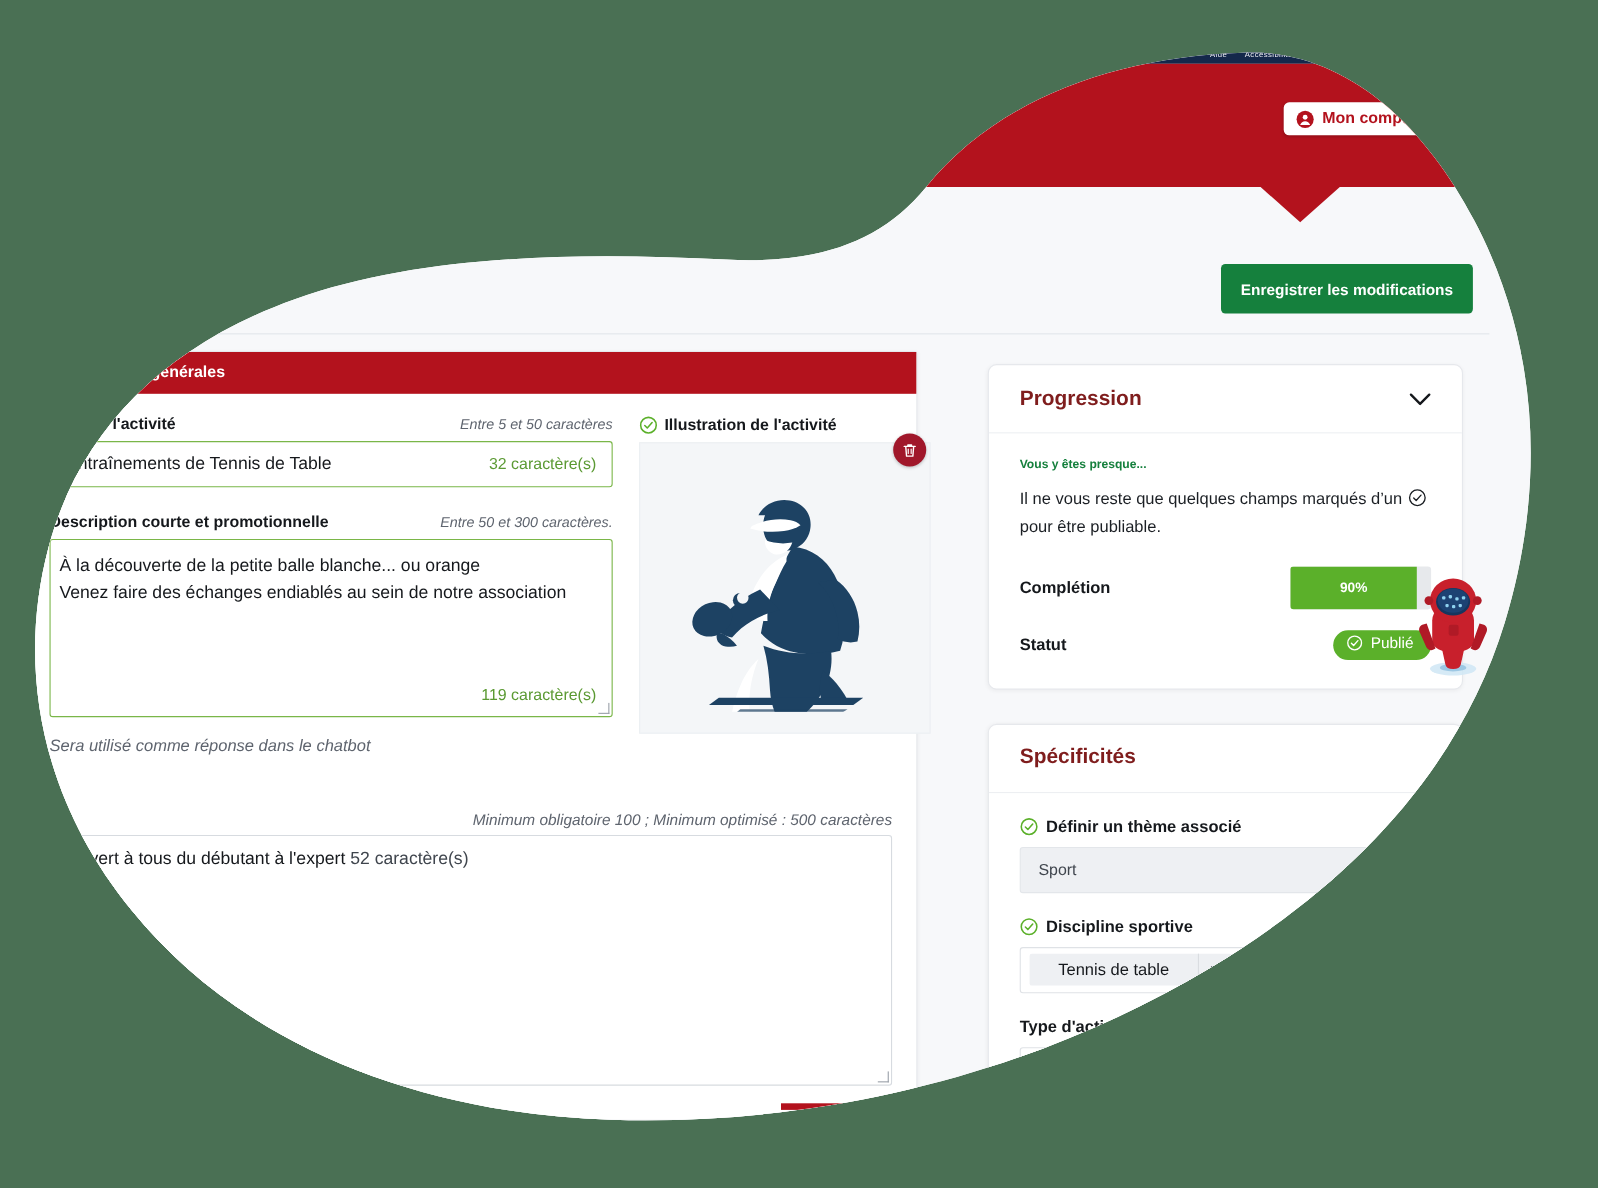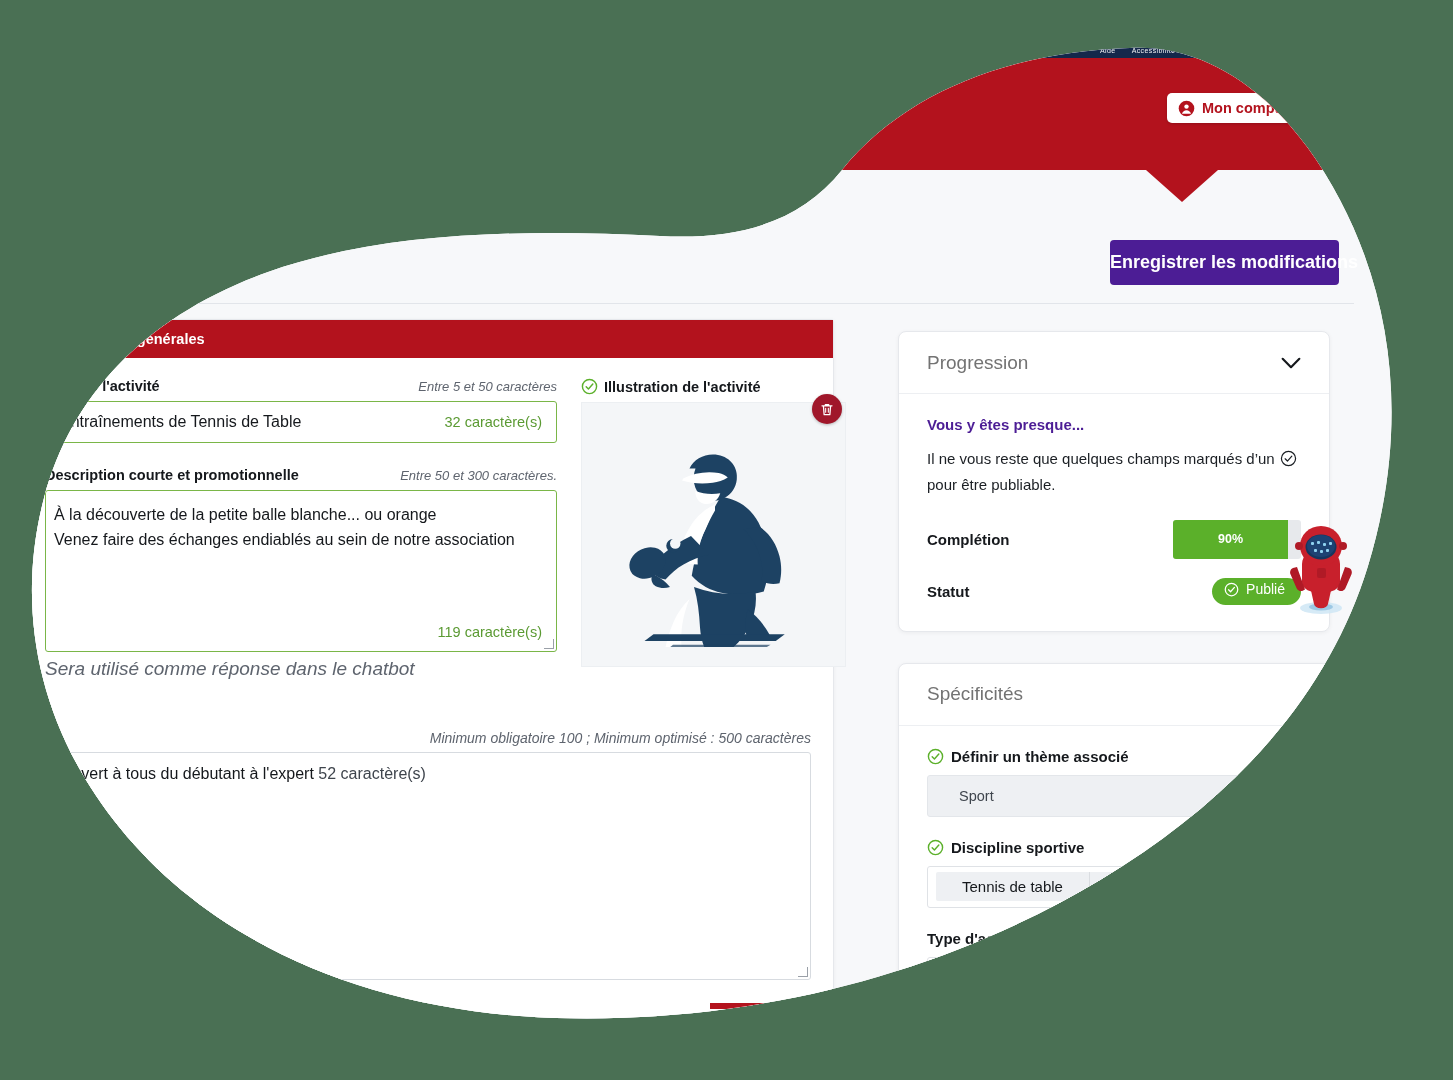--- a/index.html
+++ b/index.html
@@ -78,23 +78,23 @@
   .page-title {
     position: absolute; left: 28px; top: 240px;
     font-size: 28px; font-weight: 700; color: #15181c;
     white-space: nowrap;
   }
 
   
   .save-btn {
     position: absolute; left: 1110px; top: 240px;
     width: 229px; height: 45px;
-    background: #4c1d95; color: #ffffff;
+    background: #15803d; color: #ffffff;
     border: none; border-radius: 4px;
-    font-size: 18px; font-weight: 700;
+    font-size: 14px; font-weight: 700;
     font-family: "Liberation Sans", sans-serif;
     cursor: pointer;
     white-space: nowrap;
   }
 
   
   .header-rule {
     position: absolute; left: 24px; top: 303px;
     width: 1330px; height: 1px; background: #e2e5ea;
   }
@@ -156,21 +156,21 @@
     position: absolute; right: 14px; bottom: 8px;
     font-size: 14.5px; color: #5b9a33;
   }
   .resize-grip {
     position: absolute; right: 2px; bottom: 2px;
     width: 10px; height: 10px;
     border-right: 1px solid #9aa0a8; border-bottom: 1px solid #9aa0a8;
     transform: skewX(0deg);
   }
   .sub-note {
-    margin-top: 6px; font-size: 19px; color: #5e646e; font-style: italic;
+    margin-top: 18px; font-size: 15px; color: #5e646e; font-style: italic;
     white-space: nowrap;
   }
 
   
   .illus-wrap { position: relative; }
   .illus-box {
     margin-top: 7px;
     width: 265px; height: 265px;
     background: #f4f6f8;
     border: 1px solid #eceff2;
@@ -215,26 +215,26 @@
     box-shadow: 0 1px 4px rgba(0,0,0,.05);
     margin-bottom: 31px;
     overflow: hidden;
   }
   .panel-head {
     height: 62px;
     display: flex; align-items: center; justify-content: space-between;
     padding: 0 28px;
     border-bottom: 1px solid #edeff2;
   }
-  .panel-title { font-size: 19px; font-weight: 400; color: #737373; }
+  .panel-title { font-size: 19px; font-weight: 700; color: #7f1d1d; }
   .chev { width: 20px; height: 12px; cursor: pointer; }
   .panel-body { padding: 22px 28px 26px; }
 
   .prog-head {
-    font-size: 15px; font-weight: 700; color: #4c1d95;
+    font-size: 11px; font-weight: 700; color: #15803d;
     margin-bottom: 13px;
   }
   .prog-text {
     font-size: 15px; color: #1b1f24; line-height: 1.72;
     margin-bottom: 22px;
   }
   .prog-text .inline-check { vertical-align: -3px; margin: 0 1px; }
 
   .prog-row {
     display: flex; align-items: center; justify-content: space-between;
@@ -266,21 +266,21 @@
   .spec-label {
     font-size: 15px; font-weight: 700; color: #15181c;
     display: flex; align-items: center; gap: 7px;
     margin-bottom: 10px;
   }
   .spec-label.plain { padding-left: 0; }
   .select-disabled {
     height: 42px; width: 100%;
     background: #eef0f3; border: 1px solid #e3e6ea; border-radius: 3px;
     display: flex; align-items: center; justify-content: space-between;
-    padding: 0 12px 0 31px;
+    padding: 0 12px 0 16px;
     font-size: 14.5px; color: #3f454d;
     margin-bottom: 22px;
   }
   .select-disabled .x { color: #9aa0a8; font-size: 15px; }
 
   .chip-field {
     min-height: 42px; width: 100%;
     background: #ffffff; border: 1px solid #dfe2e6; border-radius: 3px;
     display: flex; align-items: center;
     padding: 0 8px;

